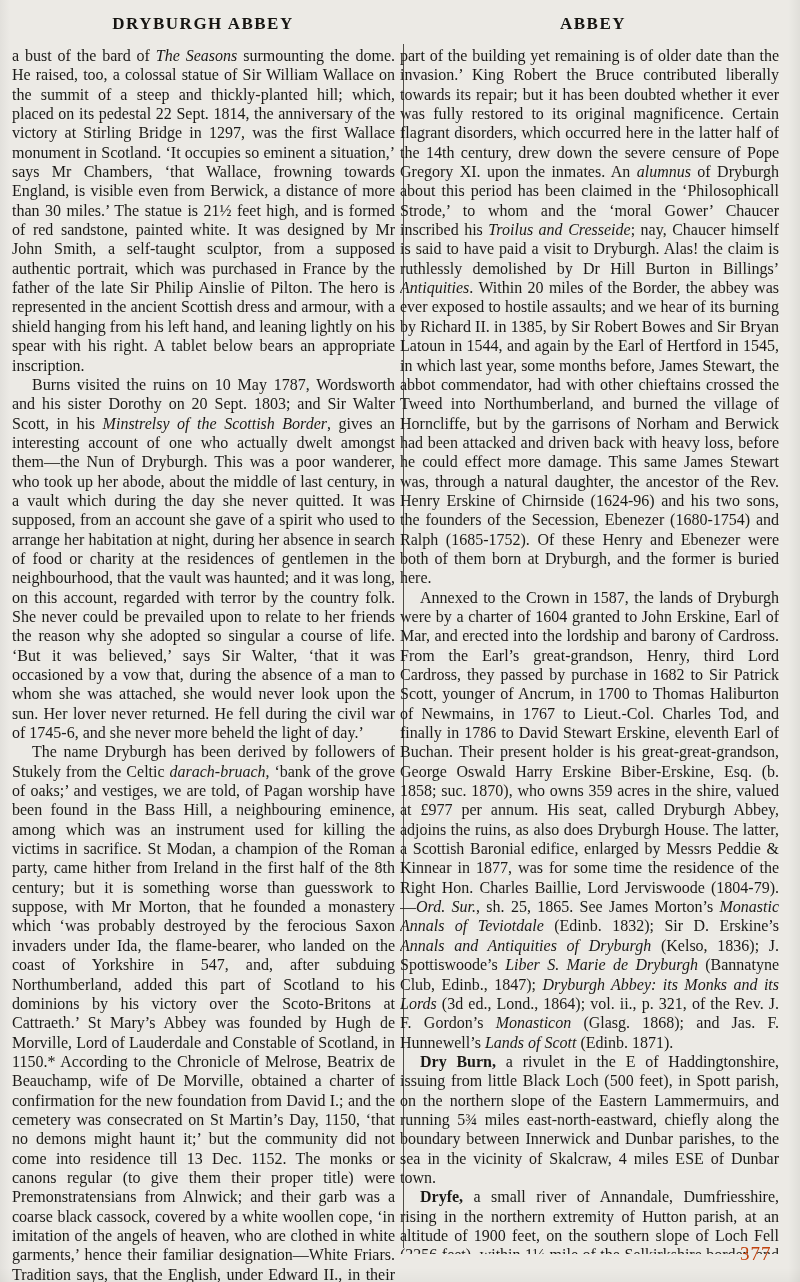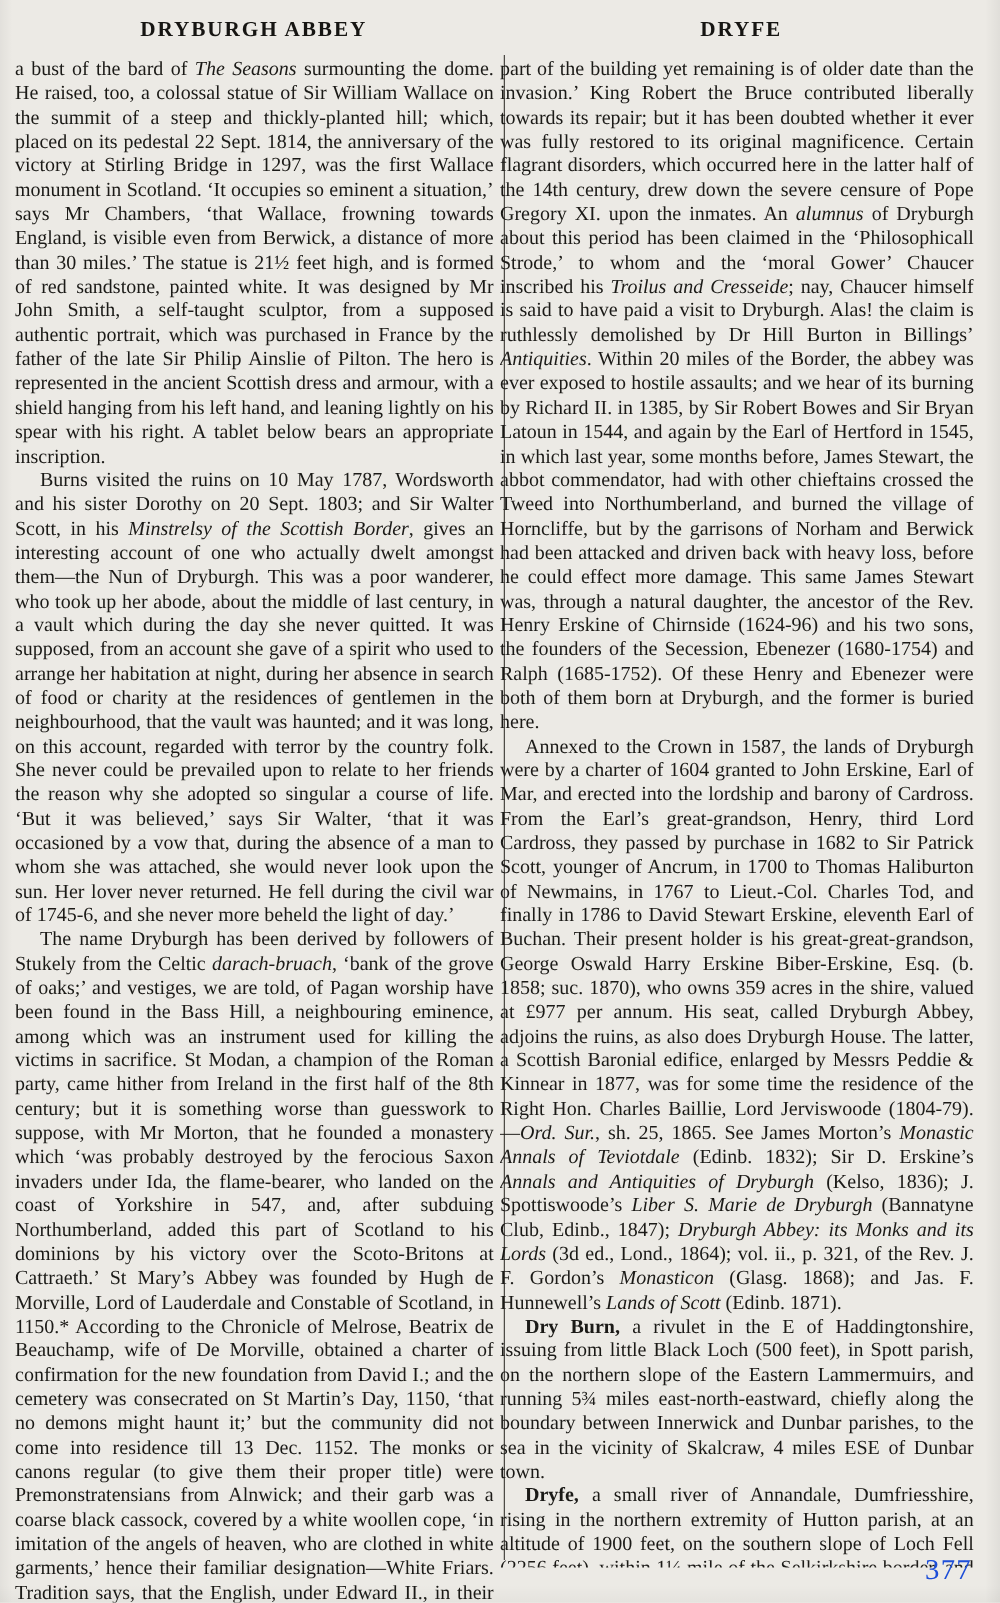--- a/index.html
+++ b/index.html
@@ -39,31 +39,31 @@
     overflow: hidden;
   }
   .col.left  { left: 12px;  width: 383px; height: 1236px; }
   .col.right { left: 400px; width: 379px; height: 1208px; }
   .col p { margin: 0; padding: 0; }
   .col p.indent { text-indent: 1.25em; }
   .page-number {
     position: absolute;
     left: 740px; top: 1243px;
     width: 50px;
-    font-size: 23px;
+    font-size: 19px;
     letter-spacing: 1px;
-    color: #1d4ed8;
+    color: #c2410c;
   }
 </style>
 </head>
 <body>
 
 <div class="page">
   <div class="running-head left">DRYBURGH ABBEY</div>
-  <div class="running-head right">DRYFE</div>
+  <div class="running-head right">ABBEY</div>
   <div class="divider"></div>
 
   <div class="col left">
     <div class="body-text">
         <p>a bust of the bard of <span style="font-style: italic;">The Seasons</span> surmounting the dome.  He raised, too, a colossal statue of Sir William Wallace on the summit of a steep and thickly-planted hill; which, placed on its pedestal 22 Sept. 1814, the anniversary of the victory at Stirling Bridge in 1297, was the first Wallace monument in Scotland.  ‘It occupies so eminent a situation,’ says Mr Chambers, ‘that Wallace, frowning towards England, is visible even from Berwick, a distance of more than 30 miles.’  The statue is 21½ feet high, and is formed of red sandstone, painted white.  It was designed by Mr John Smith, a self-taught sculptor, from a supposed authentic portrait, which was purchased in France by the father of the late Sir Philip Ainslie of Pilton.  The hero is represented in the ancient Scottish dress and armour, with a shield hanging from his left hand, and leaning lightly on his spear with his right.  A tablet below bears an appropriate inscription.</p>
         <p class="indent">Burns visited the ruins on 10 May 1787, Wordsworth and his sister Dorothy on 20 Sept. 1803; and Sir Walter Scott, in his <span style="font-style: italic;">Minstrelsy of the Scottish Border</span>, gives an interesting account of one who actually dwelt amongst them—the Nun of Dryburgh.  This was a poor wanderer, who took up her abode, about the middle of last century, in a vault which during the day she never quitted.  It was supposed, from an account she gave of a spirit who used to arrange her habitation at night, during her absence in search of food or charity at the residences of gentlemen in the neighbourhood, that the vault was haunted; and it was long, on this account, regarded with terror by the country folk.  She never could be prevailed upon to relate to her friends the reason why she adopted so singular a course of life.  ‘But it was believed,’ says Sir Walter, ‘that it was occasioned by a vow that, during the absence of a man to whom she was attached, she would never look upon the sun.  Her lover never returned.  He fell during the civil war of 1745-6, and she never more beheld the light of day.’</p>
         <p class="indent">The name Dryburgh has been derived by followers of Stukely from the Celtic <span style="font-style: italic;">darach-bruach</span>, ‘bank of the grove of oaks;’ and vestiges, we are told, of Pagan worship have been found in the Bass Hill, a neighbouring eminence, among which was an instrument used for killing the victims in sacrifice.  St Modan, a champion of the Roman party, came hither from Ireland in the first half of the 8th century; but it is something worse than guesswork to suppose, with Mr Morton, that he founded a monastery which ‘was probably destroyed by the ferocious Saxon invaders under Ida, the flame-bearer, who landed on the coast of Yorkshire in 547, and, after subduing Northumberland, added this part of Scotland to his dominions by his victory over the Scoto-Britons at Cattraeth.’  St Mary’s Abbey was founded by Hugh de Morville, Lord of Lauderdale and Constable of Scotland, in 1150.*  According to the Chronicle of Melrose, Beatrix de Beauchamp, wife of De Morville, obtained a charter of confirmation for the new foundation from David I.; and the cemetery was consecrated on St Martin’s Day, 1150, ‘that no demons might haunt it;’ but the community did not come into residence till 13 Dec. 1152.  The monks or canons regular (to give them their proper title) were Premonstratensians from Alnwick; and their garb was a coarse black cassock, covered by a white woollen cope, ‘in imitation of the angels of heaven, who are clothed in white garments,’ hence their familiar designation—White Friars.  Tradition says, that the English, under Edward II., in their retreat in 1322, provoked by the imprudent triumph of the monks in ringing the church bells at their departure, returned and burned the abbey in revenge.  Bower, however, as Dr Hill Burton remarks, ‘cannot be quite correct in saying that Dryburgh was entirely reduced to powder, since</p>
       </div>
 
   </div>

